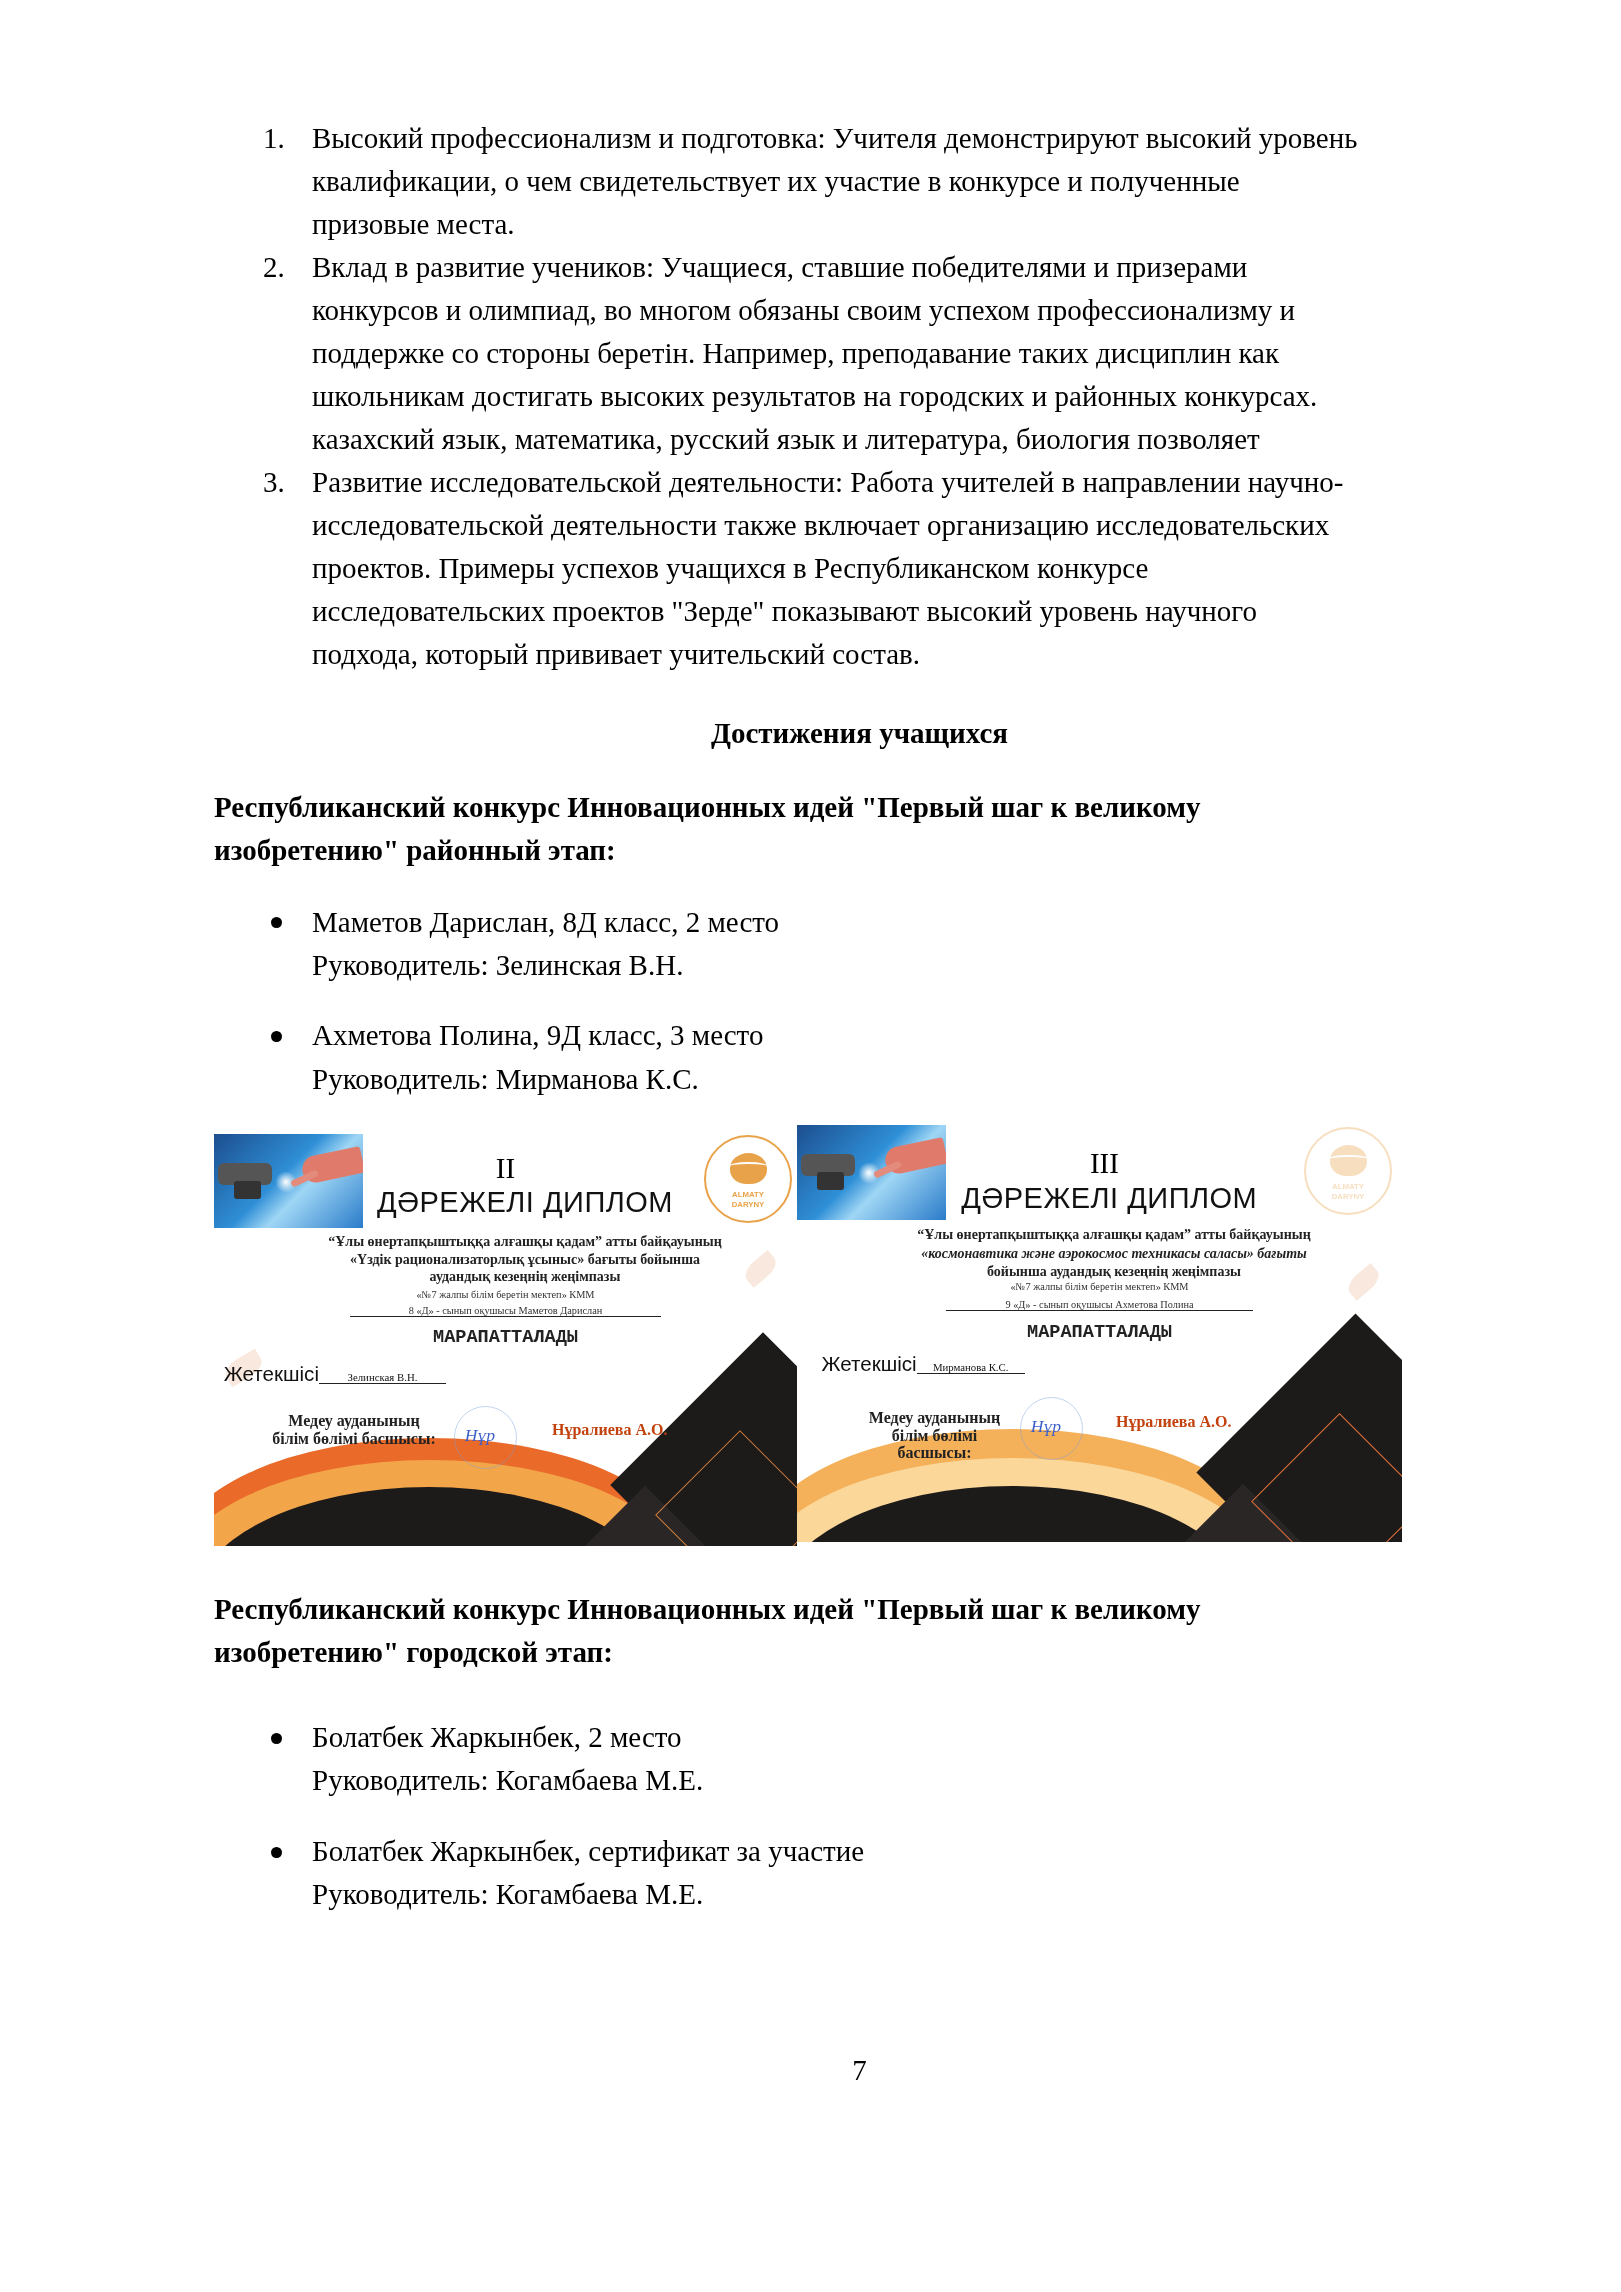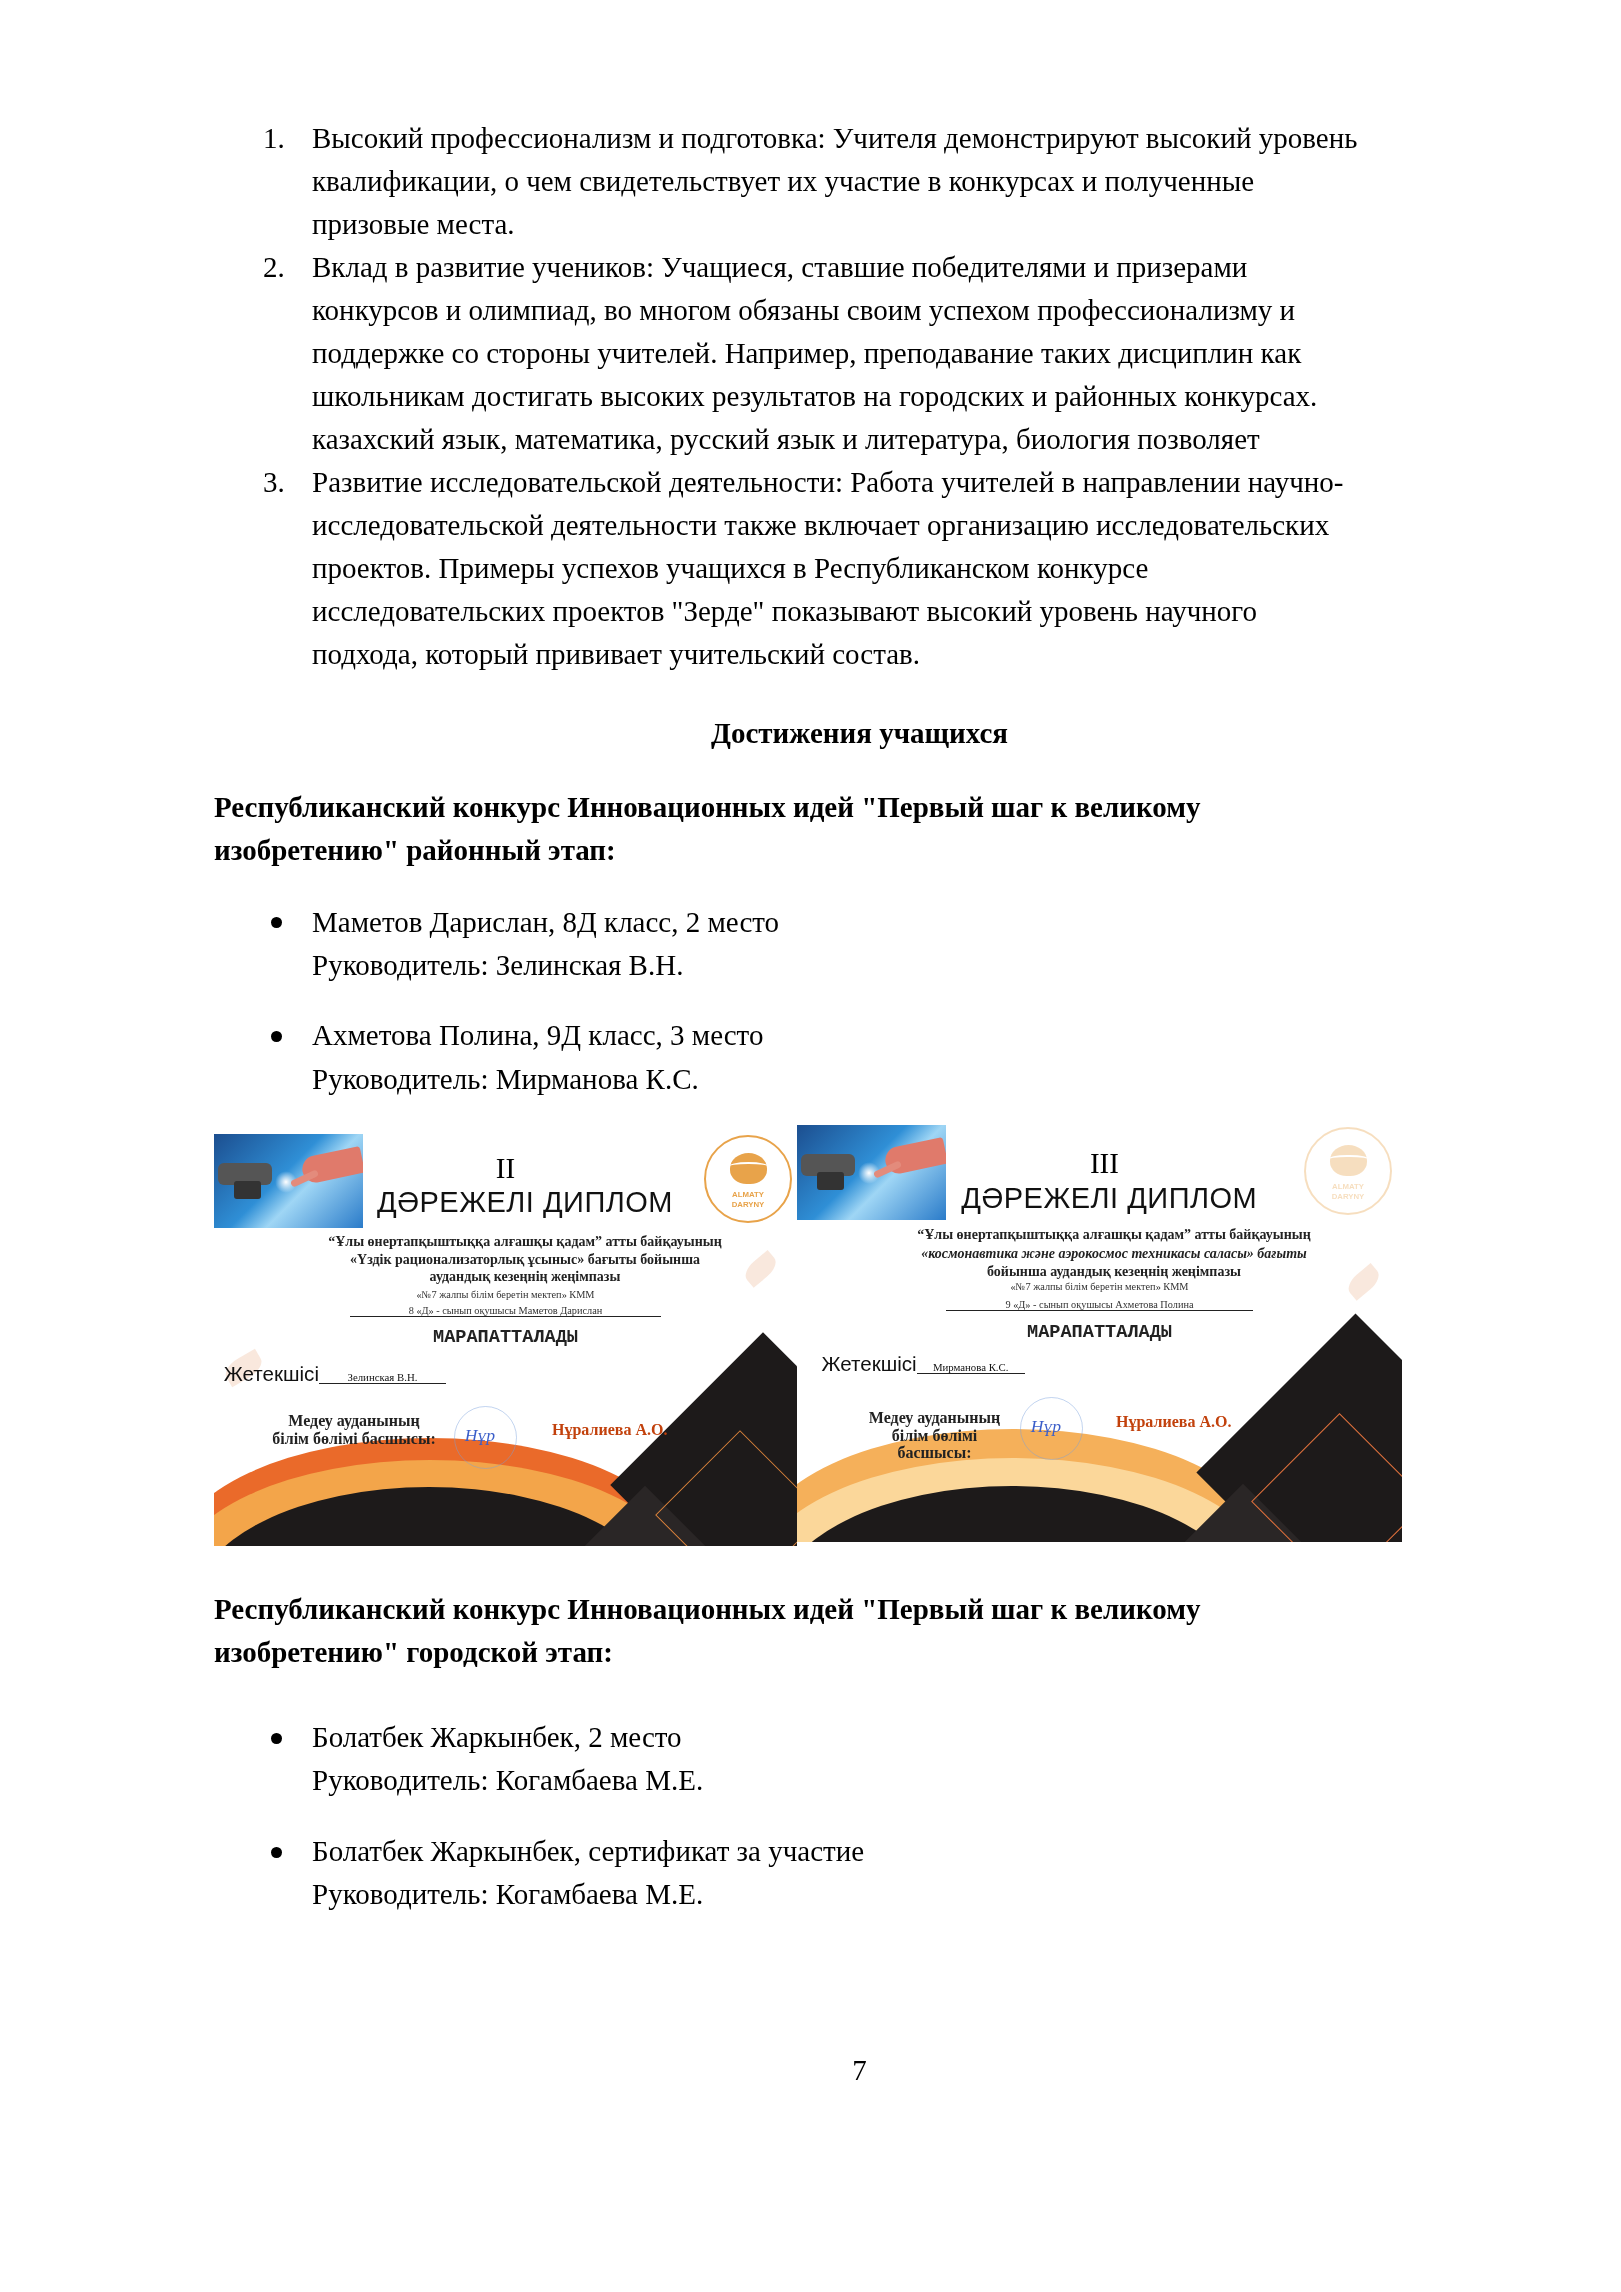--- a/index.html
+++ b/index.html
@@ -60,30 +60,30 @@
 </head>
 <body>
 
 <div class="page">
 
   <div class="olist">
     <div class="oitem">
       <span class="n">1.</span>
       <div class="lines">
         <span class="line">Высокий профессионализм и подготовка: Учителя демонстрируют высокий уровень</span>
-        <span class="line">квалификации, о чем свидетельствует их участие в конкурсах и полученные</span>
+        <span class="line">квалификации, о чем свидетельствует их участие в конкурсе и полученные</span>
         <span class="line">призовые места.</span>
       </div>
     </div>
     <div class="oitem">
       <span class="n">2.</span>
       <div class="lines">
         <span class="line">Вклад в развитие учеников: Учащиеся, ставшие победителями и призерами</span>
         <span class="line">конкурсов и олимпиад, во многом обязаны своим успехом профессионализму и</span>
-        <span class="line">поддержке со стороны учителей. Например, преподавание таких дисциплин как</span>
+        <span class="line">поддержке со стороны беретін. Например, преподавание таких дисциплин как</span>
         <span class="line">школьникам достигать высоких результатов на городских и районных конкурсах.</span>
         <span class="line">казахский язык, математика, русский язык и литература, биология позволяет</span>
       </div>
     </div>
     <div class="oitem">
       <span class="n">3.</span>
       <div class="lines">
         <span class="line">Развитие исследовательской деятельности: Работа учителей в направлении научно-</span>
         <span class="line">исследовательской деятельности также включает организацию исследовательских</span>
         <span class="line">проектов. Примеры успехов учащихся в Республиканском конкурсе</span>

